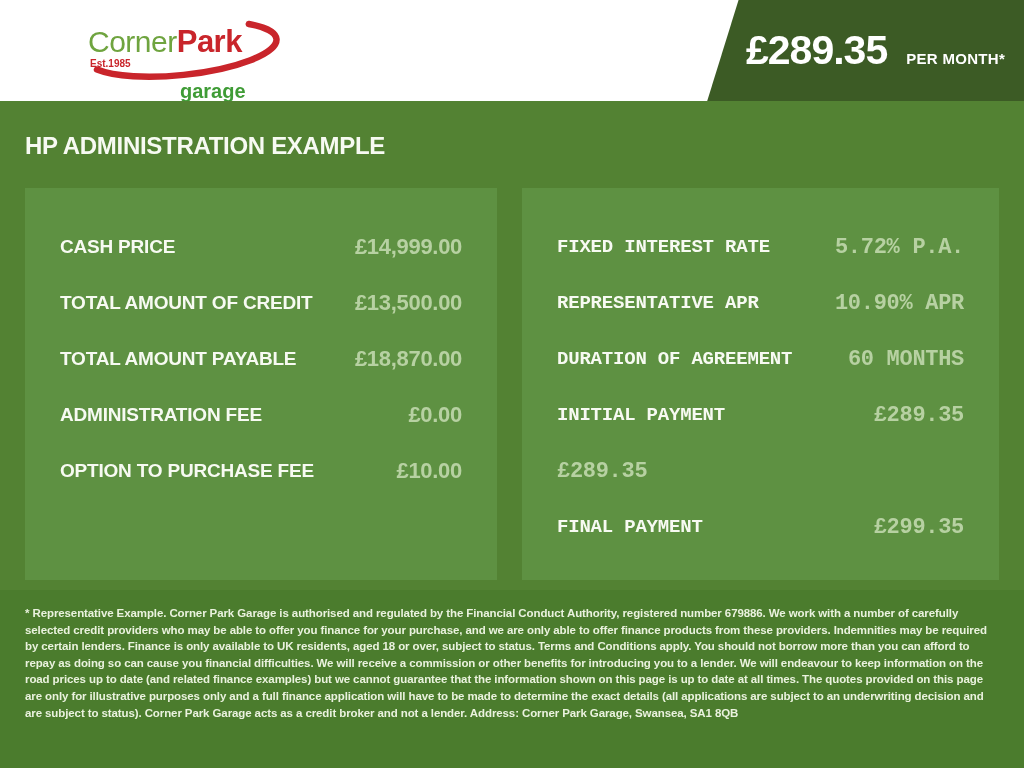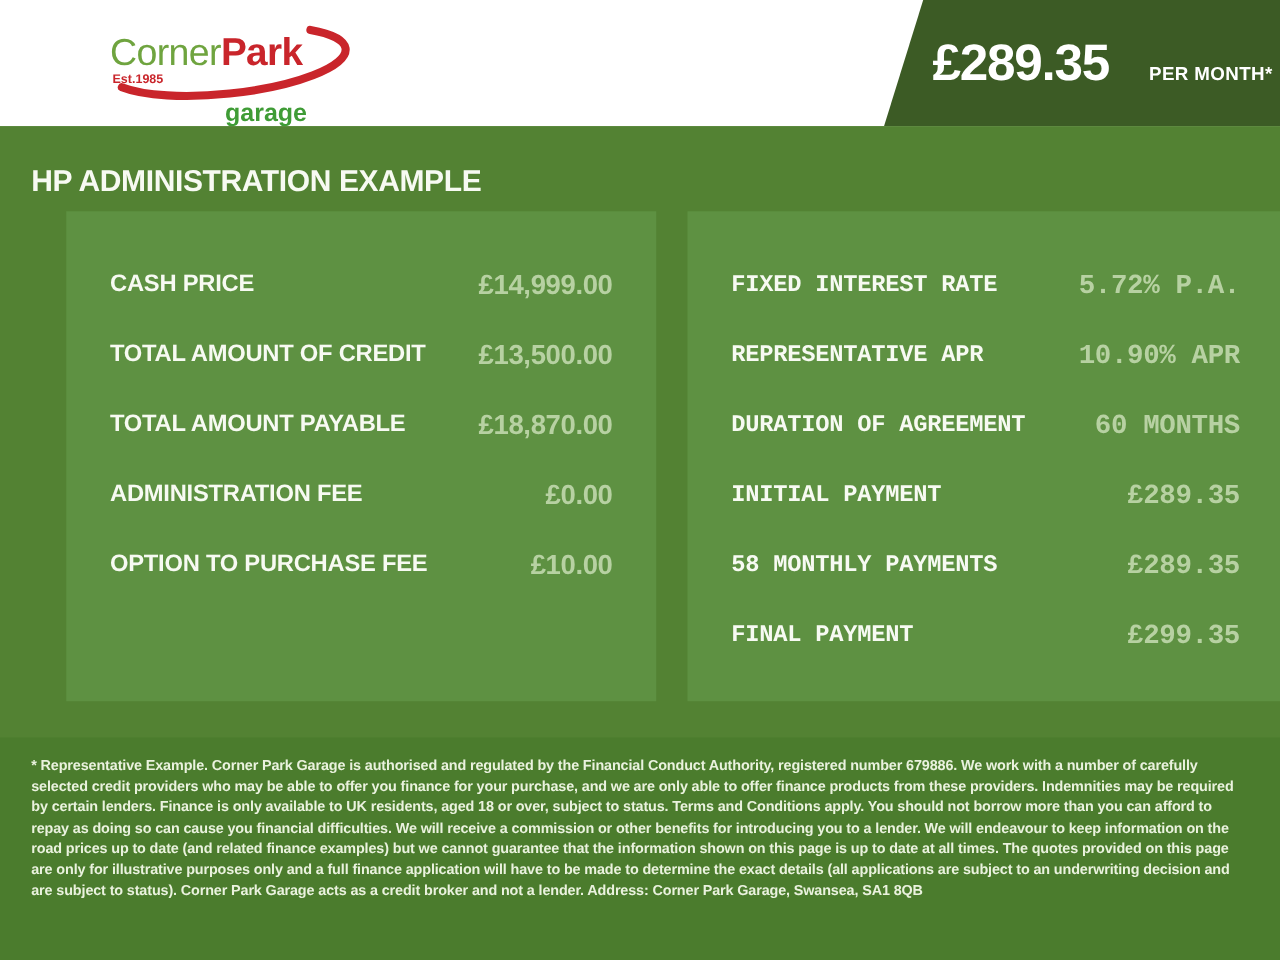--- a/index.html
+++ b/index.html
@@ -16,28 +16,28 @@
   .lg-corner { font-size:30px; font-weight:400; color:#6fa43f; }
   .lg-park   { font-size:31px; font-weight:700; color:#c9252b; }
   .lg-est    { position:absolute; left:14px; top:40px; font-size:10px; font-weight:700; color:#c9252b;text-align:center; }
   .lg-garage { position:absolute; left:104px; top:38px; font-size:20px; font-weight:700; color:#3f9c36;margin-top:24px; }
 
   .price-banner { position:absolute; top:0; right:0; width:330px; height:101px;
     background:#3c5b25; clip-path:polygon(13.5% 0, 100% 0, 100% 100%, 4% 100%);
     display:flex; align-items:center; padding-left:52px; }
   .price-inner { display:flex; align-items:baseline; }
   .price-amount { color:#ffffff; font-size:41px; font-weight:700; letter-spacing:-1px; }
-  .price-per { color:#ffffff; font-size:15px; font-weight:700; margin-left:32px; letter-spacing:0.3px; }
+  .price-per { color:#ffffff; font-size:15px; font-weight:700; margin-left:19px; letter-spacing:0.3px; }
 
   
   .main { position:absolute; top:101px; left:0; width:1024px; height:489px; background:#538233; }
   .page-title { position:absolute; left:25px; top:31px; color:#f7faf2; font-size:24px;
     font-weight:700; letter-spacing:-0.3px; }
 
-  .panel { position:absolute; top:68px; height:392px; background:#5e9142;margin-left:28px; }
+  .panel { position:absolute; top:87px; height:392px; background:#5e9142; }
   .panel-left  { left:25px;  width:472px; }
   .panel-right { left:522px; width:477px;font-family:Liberation Mono, monospace; }
   .rows { padding:31px 35px 0 35px; }
   .frow { height:56px; display:flex; align-items:center; justify-content:space-between; }
   .frow .lbl { color:#f7faf2; font-size:19px; font-weight:700; letter-spacing:-0.2px; }
   .frow .val { color:#b7d1a2; font-size:22px; font-weight:700; letter-spacing:-0.3px; }
 
   
   .footer { position:absolute; top:590px; left:0; width:1024px; height:178px; background:#4b7c2d; }
   .legal { margin:15px 25px 0 25px; width:975px; color:#eaf2de; font-size:11.5px;
@@ -109,21 +109,20 @@
         </div>
         <div class="frow">
           <span class="lbl">DURATION OF AGREEMENT</span>
           <span class="val">60 MONTHS</span>
         </div>
         <div class="frow">
           <span class="lbl">INITIAL PAYMENT</span>
           <span class="val">£289.35</span>
         </div>
         <div class="frow">
-          <span class="lbl">58 MONTHLY PAYMENTS</span>
           <span class="val">£289.35</span>
         </div>
         <div class="frow">
           <span class="lbl">FINAL PAYMENT</span>
           <span class="val">£299.35</span>
         </div>
       </div>
     </section>
   </main>
 

